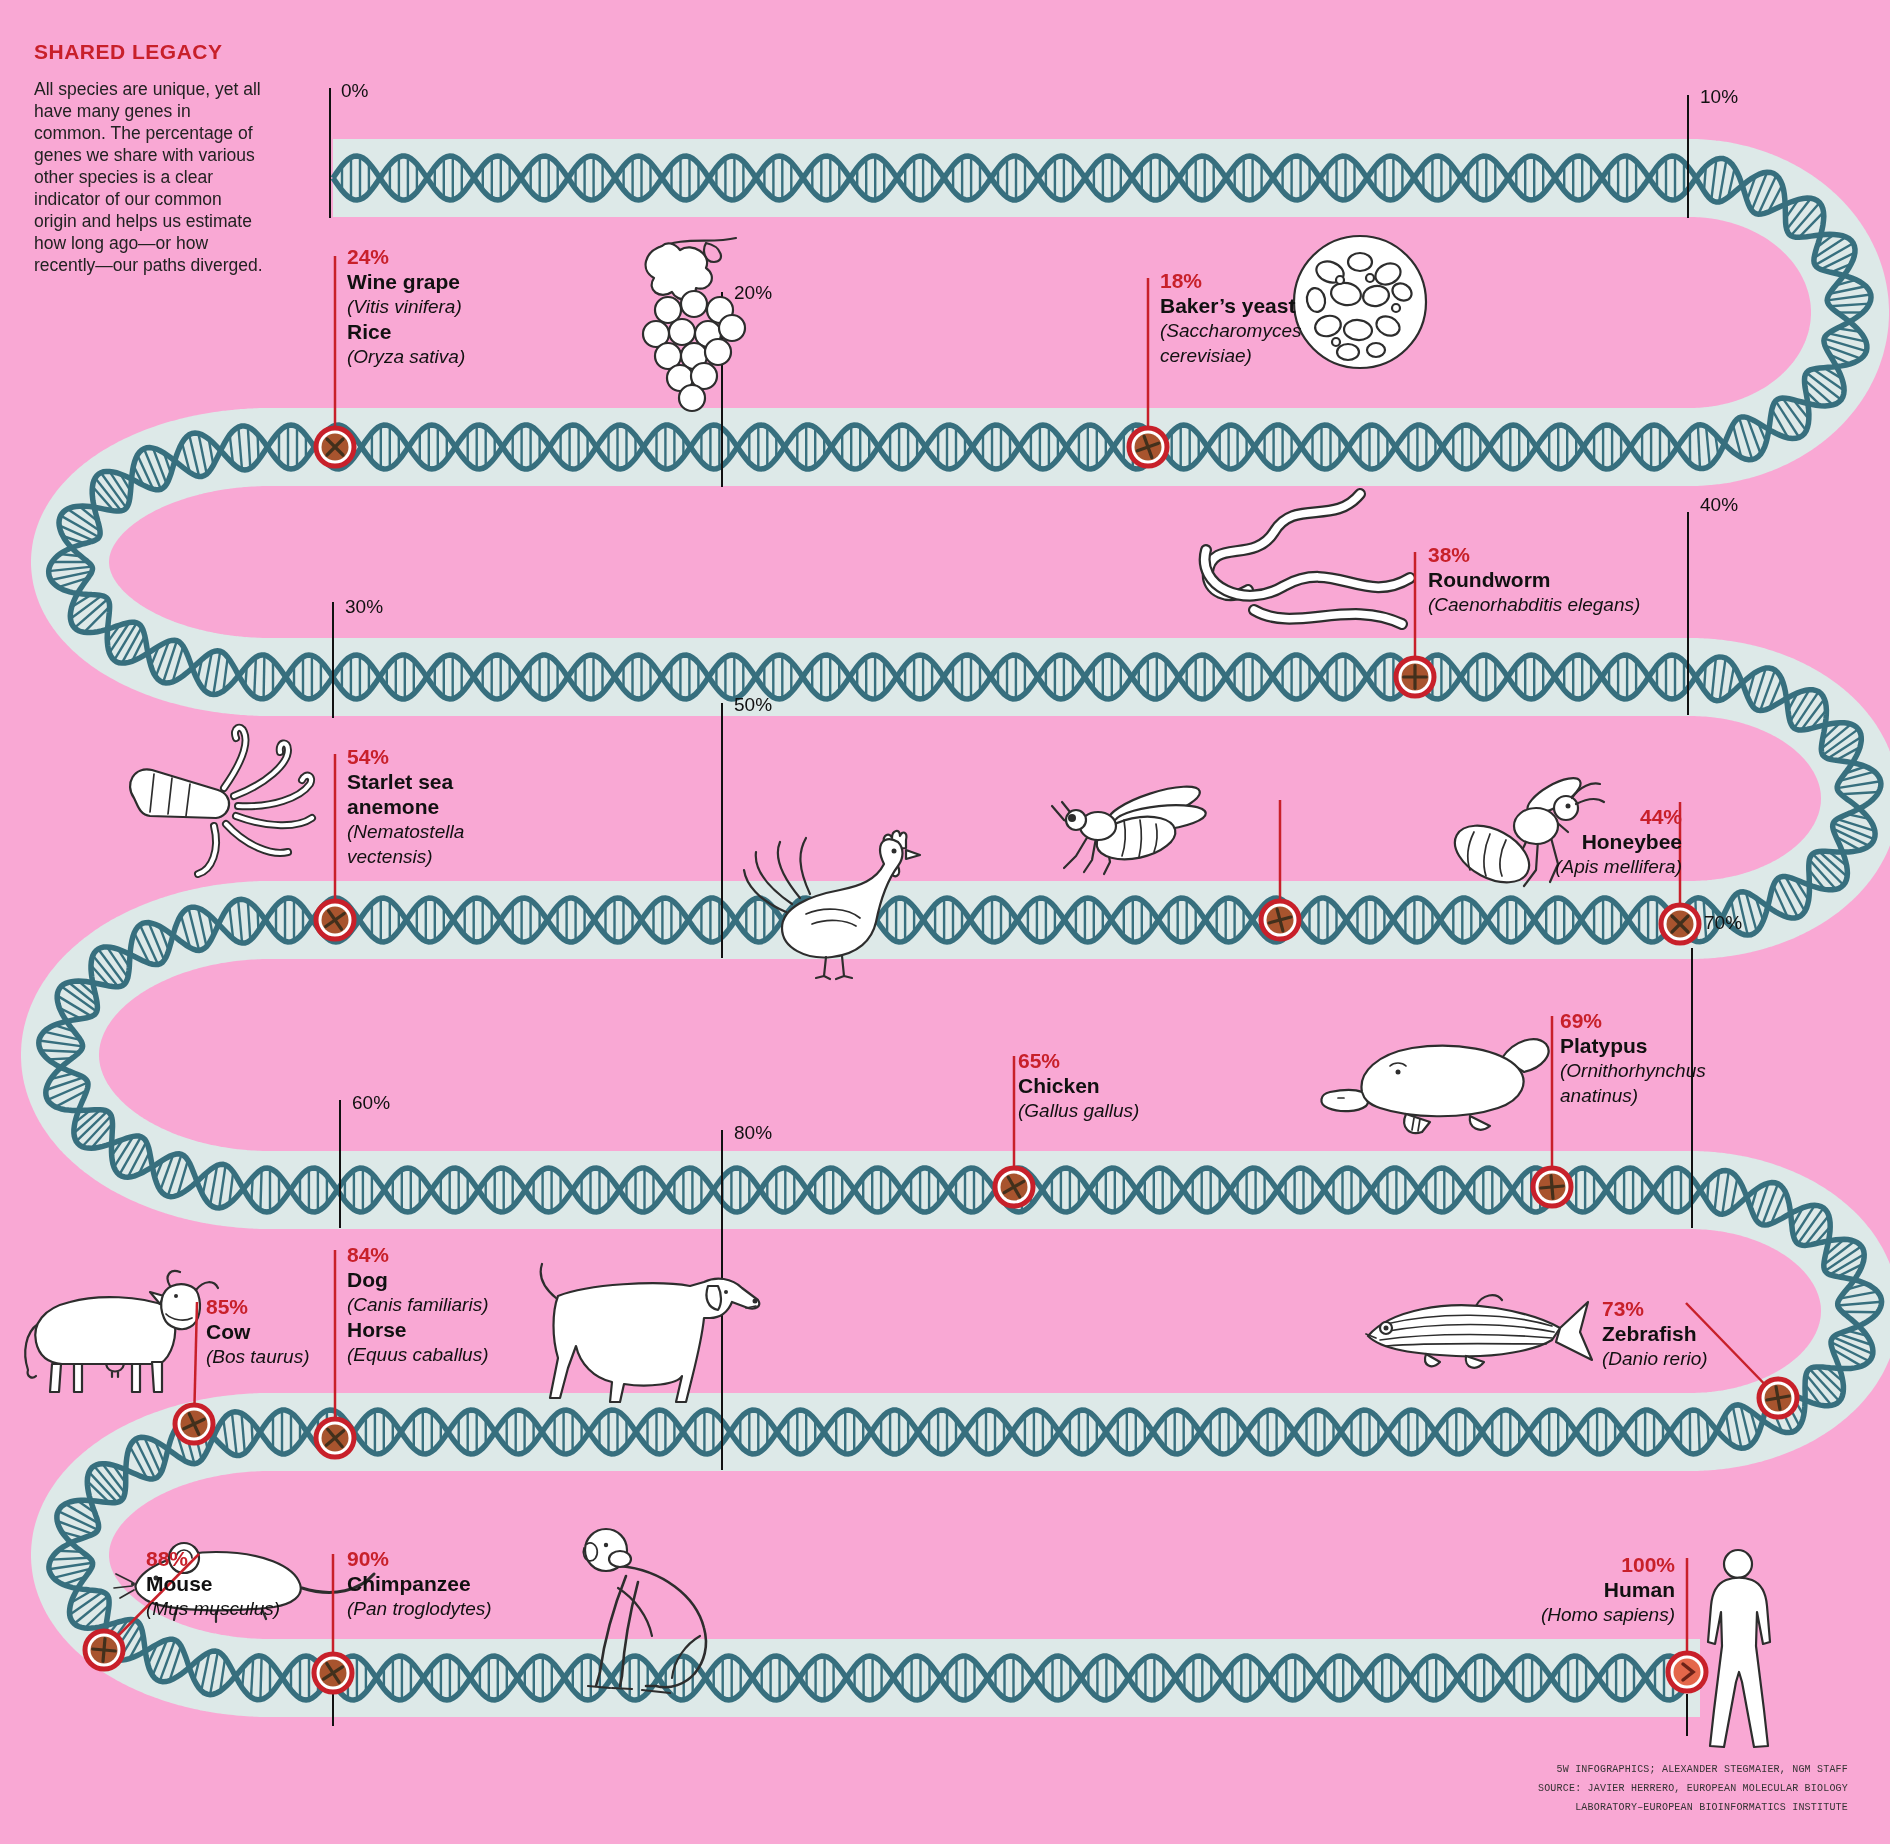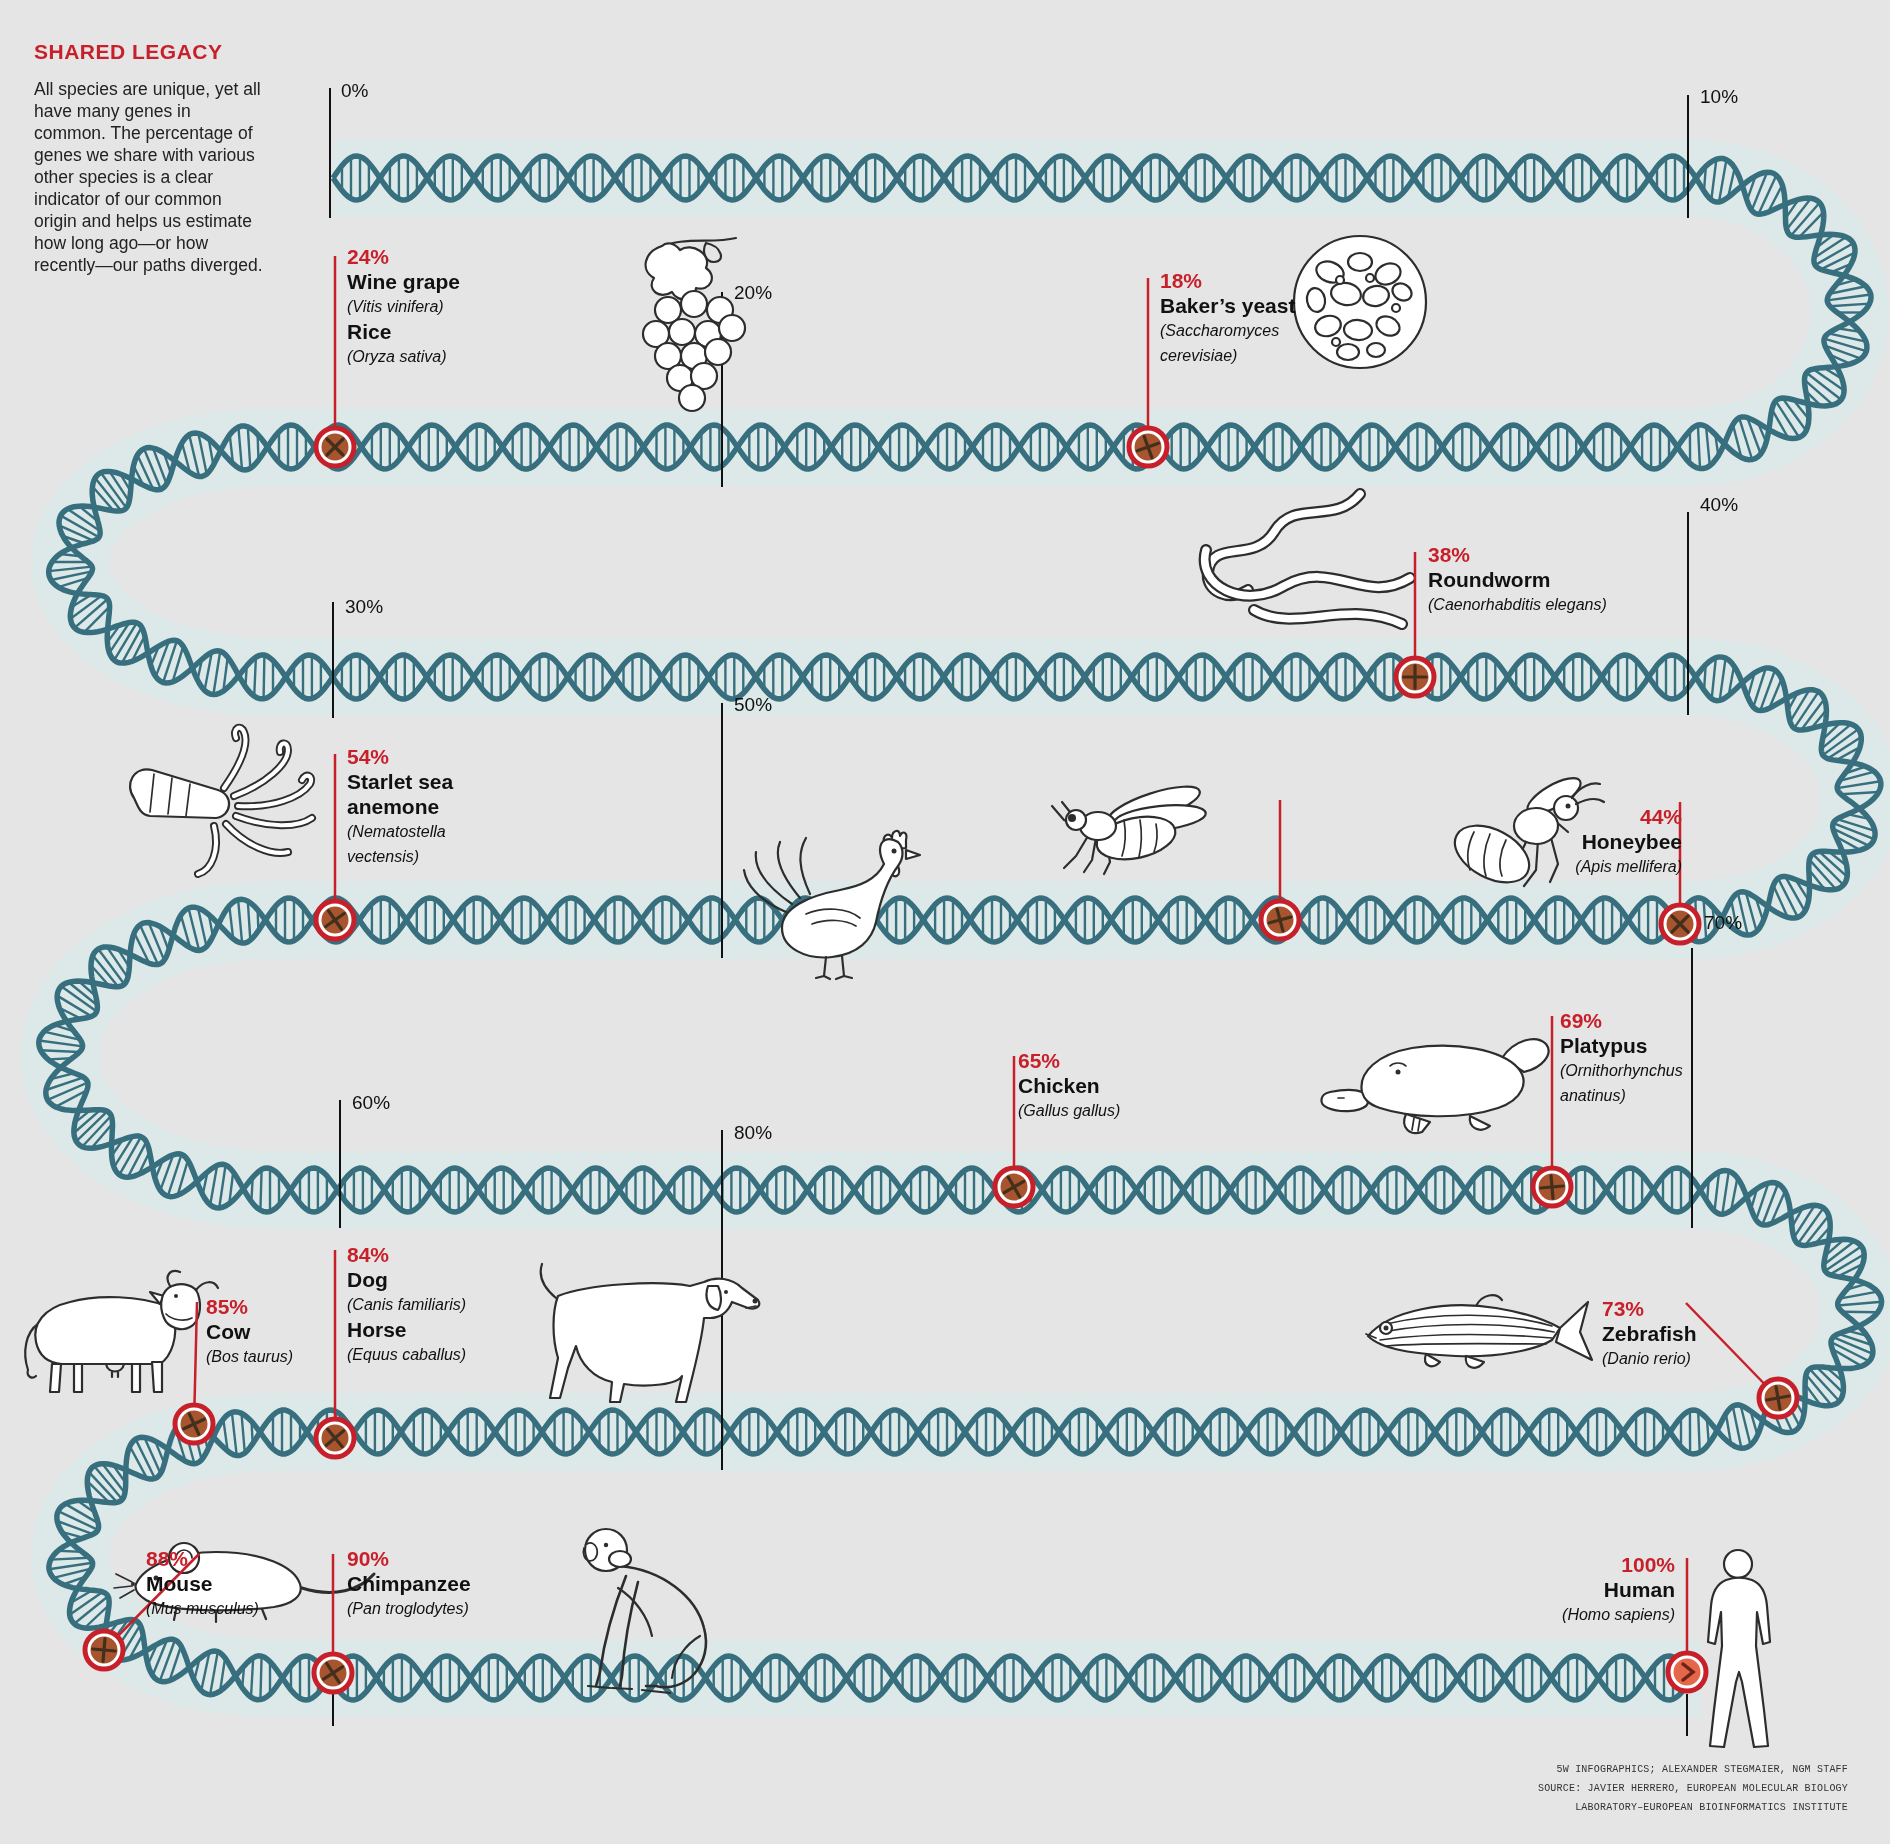--- a/index.html
+++ b/index.html
@@ -1,32 +1,32 @@
 <!DOCTYPE html>
 <html><head>
 <meta charset="utf-8">
 <style>
   html,body{margin:0;padding:0;background:#fff;}
-  #stage{position:relative;width:1890px;height:1844px;background:#e5e5e5;overflow:hidden;
+  #stage{position:relative;width:1890px;height:1844px;background:#f9a8d4;overflow:hidden;
          font-family:"Liberation Sans","DejaVu Sans",sans-serif;color:#1a1a1a;}
   #art{position:absolute;left:0;top:0;}
   .o{fill:#fff;stroke:#2d2d2d;stroke-width:2.2;stroke-linecap:round;stroke-linejoin:round}
   .l{fill:none;stroke:#2d2d2d;stroke-width:2.2;stroke-linecap:round;stroke-linejoin:round}
   .t{fill:none;stroke:#2d2d2d;stroke-width:1.7;stroke-linecap:round;stroke-linejoin:round}
   .f{fill:#2d2d2d;stroke:none}
   .wd{fill:none;stroke:#2d2d2d;stroke-width:12;stroke-linecap:round}
   .ww{fill:none;stroke:#fff;stroke-width:7.5;stroke-linecap:round}
   .td{fill:none;stroke:#2d2d2d;stroke-width:8;stroke-linecap:round}
   .tw{fill:none;stroke:#fff;stroke-width:4.2;stroke-linecap:round}
   .lbl{position:absolute;line-height:25px;white-space:normal;}
   .lbl.r{text-align:right}
   .lbl.c{}
   .pct{font-size:21px;font-weight:bold;color:#c8202a;}
   .nm{font-size:21px;font-weight:bold;color:#111;}
-  .sci{font-size:16px;font-style:italic;color:#111;}
+  .sci{font-size:19px;font-style:italic;color:#111;}
   .tick-label{position:absolute;font-size:19px;color:#111;white-space:nowrap;}
   #title-block{position:absolute;left:34px;top:40px;width:240px;}
   #title-block h1{margin:0 0 14px 0;font-size:21px;letter-spacing:.5px;color:#c8202a;}
   #title-block p{margin:0;font-size:17.5px;line-height:22px;color:#222;width:230px;}
   #credits{position:absolute;right:42px;top:1760px;text-align:right;font-size:10px;line-height:19px;color:#333;letter-spacing:.2px;font-family:Liberation Mono, monospace;}
 </style>
 </head>
 <body>
 
 <div id="stage">

